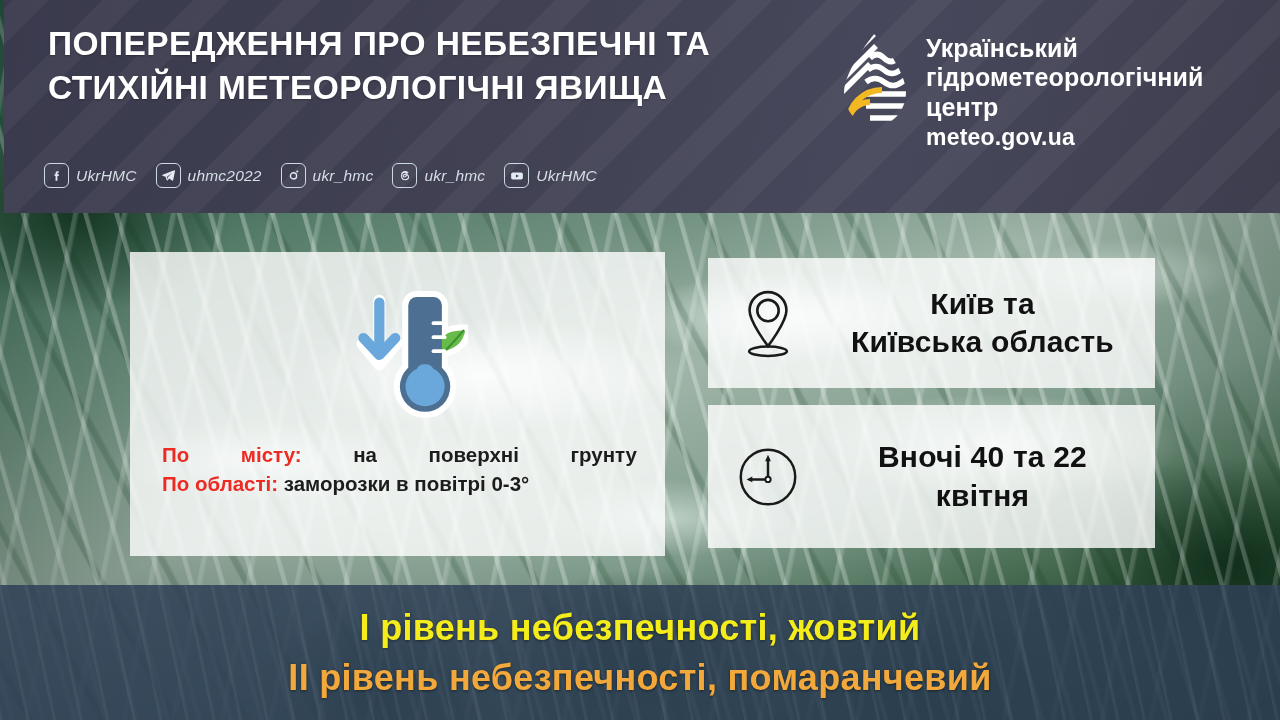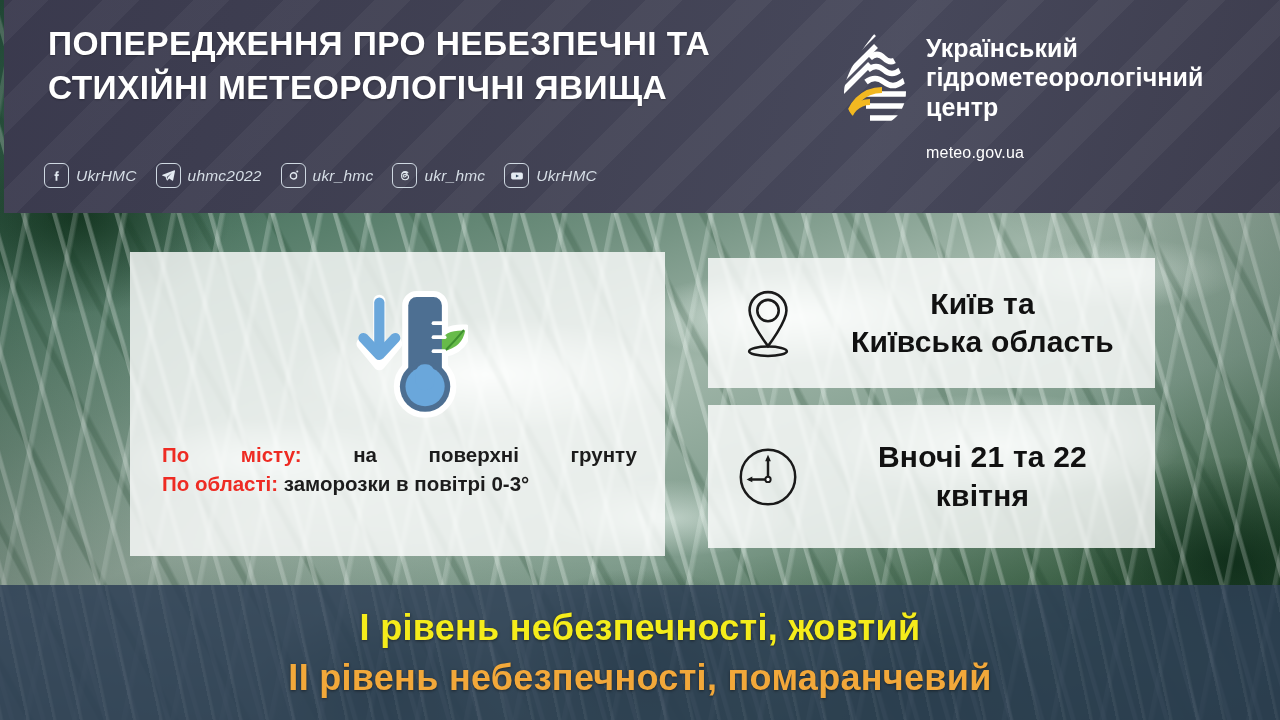--- a/index.html
+++ b/index.html
@@ -123,24 +123,24 @@
   .org-name {
     color: #fff;
     font-size: 25px;
     font-weight: 700;
     line-height: 1.17;
     letter-spacing: .1px;
     white-space: pre-line;
   }
   .org-url {
     color: #fff;
-    font-size: 16px;
-    font-weight: 400;
+    font-size: 23px;
+    font-weight: 700;
     line-height: 1.2;
-    margin-top: 21px;
+    margin-top: 2px;
     letter-spacing: .2px;
   }
 
   
   .social {
     position: absolute;
     left: 40px; top: 163px;
     display: flex;
     align-items: center;
     gap: 0px;
@@ -430,21 +430,21 @@
         <circle cx="40" cy="40" r="33" fill="none" stroke="#1a1a1a" stroke-width="3"></circle>
 
         <line x1="40" y1="43" x2="18" y2="43" stroke="#1a1a1a" stroke-width="3" stroke-linecap="round"></line>
         <path d="M14 43 L21 39.5 L21 46.5 Z" fill="#1a1a1a"></path>
 
         <line x1="40" y1="43" x2="40" y2="18" stroke="#1a1a1a" stroke-width="3" stroke-linecap="round"></line>
         <path d="M40 13 L36.5 21 L43.5 21 Z" fill="#1a1a1a"></path>
         <circle cx="40" cy="43" r="3.2" fill="#ffffff" stroke="#1a1a1a" stroke-width="2.4"></circle>
       </svg>
     </span>
-    <span class="card-label">Вночі 21 та 22
+    <span class="card-label">Вночі 40 та 22
 квітня</span>
   </div>
 
   <div class="footer">
     <div class="footer-streaks"></div>
     <div class="footer-lines">
       <div class="lvl lvl-1">I рівень небезпечності, жовтий</div>
       <div class="lvl lvl-2">II рівень небезпечності, помаранчевий</div>
     </div>
   </div>

